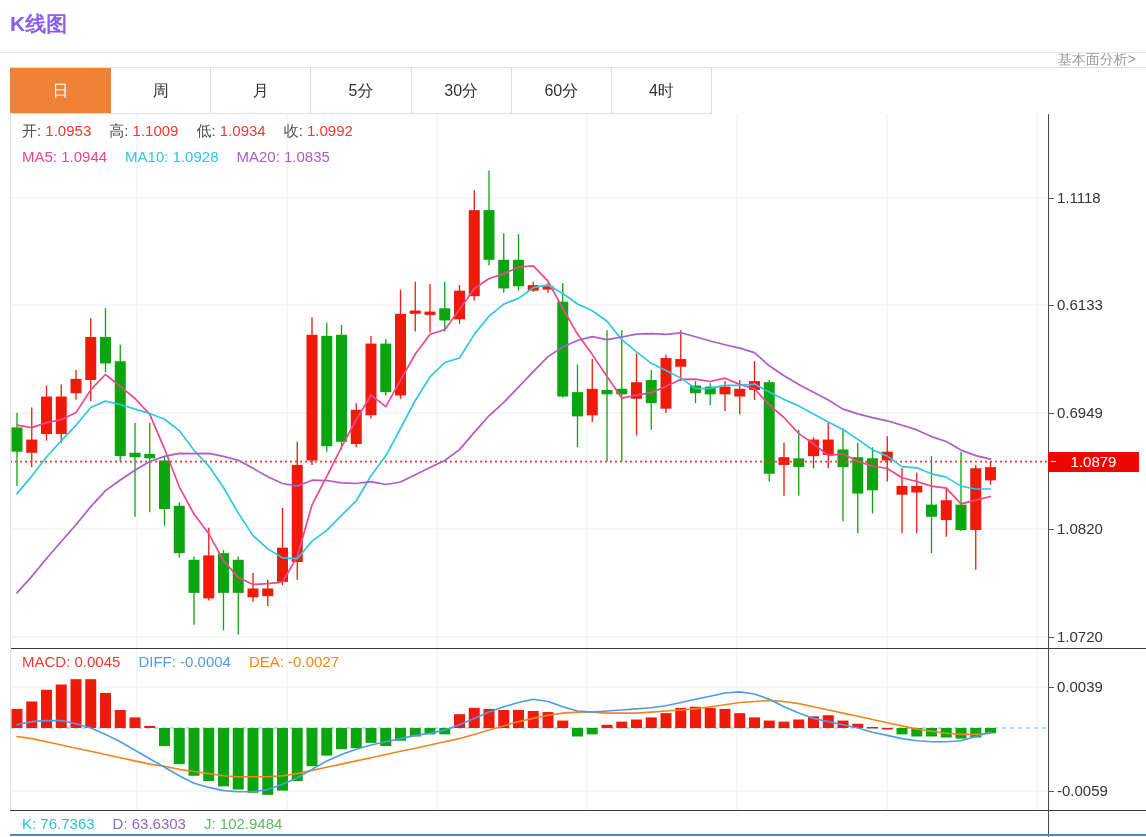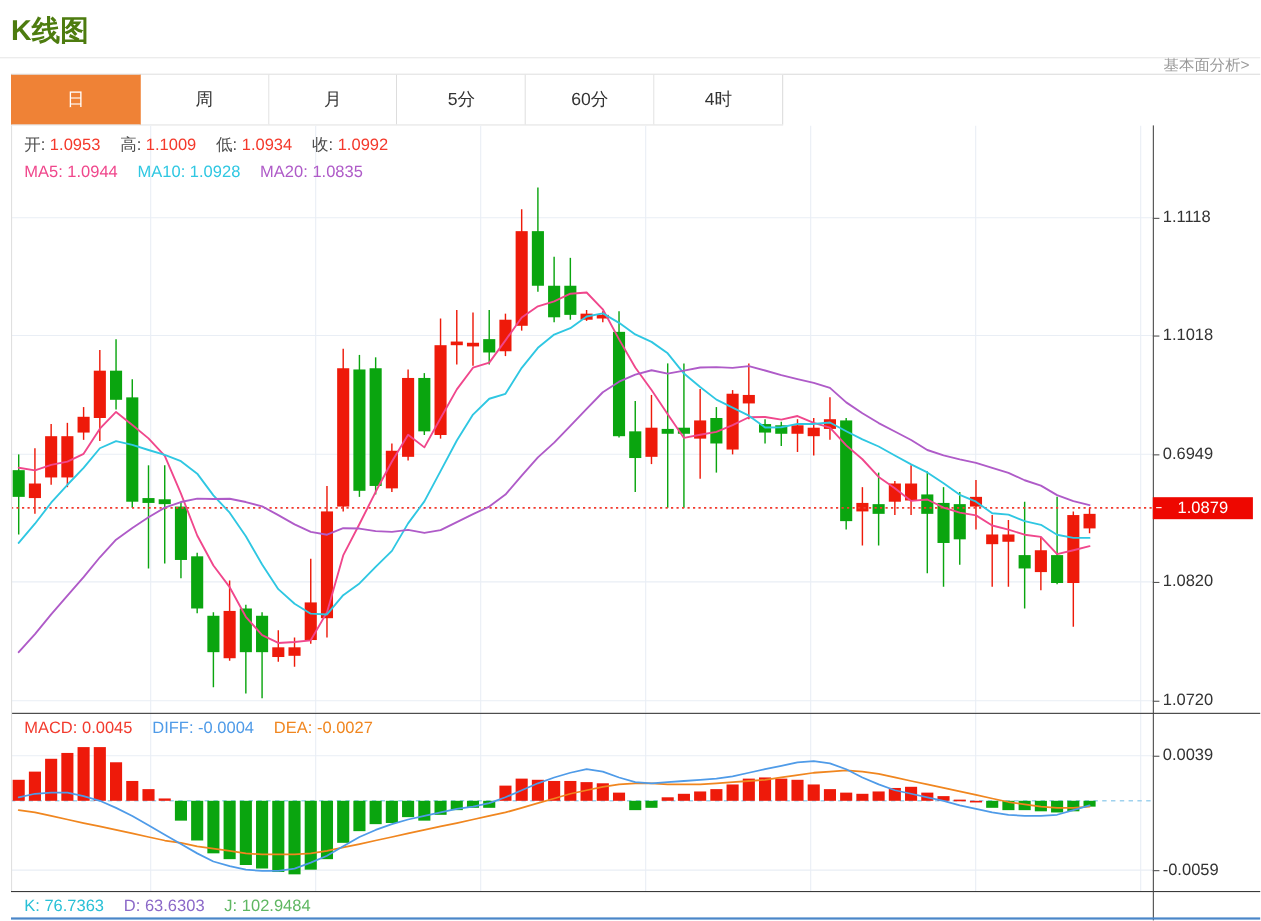--- a/index.html
+++ b/index.html
@@ -1,18 +1,18 @@
 <!DOCTYPE html>
 <html><head>
 <meta charset="utf-8">
 <style>
   html,body{margin:0;padding:0;background:#fff;}
   .app{position:relative;width:1146px;height:837px;background:#fff;overflow:hidden;
        font-family:"Liberation Sans","DejaVu Sans",sans-serif;}
-  .title{position:absolute;left:10px;top:10px;font-size:26px;font-weight:bold;color:#4d7c0f;text-align:right;}
+  .title{position:absolute;left:10px;top:10px;font-size:21px;font-weight:bold;color:#8b5cf6;text-align:right;}
   .fund-link{position:absolute;right:10px;top:16px;font-size:14px;color:#999;text-decoration:none;cursor:pointer;margin-top:35px;}
   .hdr-divider{position:absolute;left:0;top:52px;width:1146px;height:1px;background:#e8e8e8;}
   .tab-topline{position:absolute;left:10px;top:67px;width:1136px;height:1px;background:#ddd;}
   .tabbar{position:absolute;left:10px;top:68px;width:702px;height:46px;display:flex;border-bottom:1px solid #ddd;box-sizing:border-box;}
   .tab{flex:1;text-align:center;line-height:45px;font-size:16px;color:#333;border-right:1px solid #ddd;cursor:pointer;box-sizing:border-box;background:#fff;}
   .tab:first-child{border-left:1px solid #ddd;}
   .tab.active{background:#ef8236;color:#fff;border-color:#ef8236;}
   .legend-row{position:absolute;left:22px;white-space:nowrap;font-size:15px;}
   .legend-row .item{margin-right:18px;text-align:center;}
   .legend-row .lbl{color:#4d4d4d;}
@@ -34,20 +34,21 @@
   <div class="title">K线图</div>
   <a class="fund-link">基本面分析&gt;</a>
   <div class="hdr-divider"></div>
 
   <div class="tab-topline"></div>
   <div class="tabbar" id="tabbar">
       <div class="tab active">日</div>
       <div class="tab">周</div>
       <div class="tab">月</div>
       <div class="tab">5分</div>
+      <div class="tab">30分</div>
       <div class="tab">60分</div>
       <div class="tab">4时</div>
     </div>
 
   <svg id="main-svg" style="left:10px;top:114px;" width="1038" height="534">
       <line x1="127" y1="0" x2="127" y2="534" stroke="#e9eef5" stroke-width="1"></line>
       <line x1="277" y1="0" x2="277" y2="534" stroke="#e9eef5" stroke-width="1"></line>
       <line x1="427" y1="0" x2="427" y2="534" stroke="#e9eef5" stroke-width="1"></line>
       <line x1="577" y1="0" x2="577" y2="534" stroke="#e9eef5" stroke-width="1"></line>
       <line x1="727" y1="0" x2="727" y2="534" stroke="#e9eef5" stroke-width="1"></line>
@@ -284,21 +285,21 @@
   <div class="legend-row" id="macd-legend" style="top:653px;"><span class="item"><span class="lbl" style="color: rgb(242, 59, 46);">MACD:</span><span style="color: rgb(242, 59, 46);"> 0.0045</span></span><span class="item"><span class="lbl" style="color: rgb(79, 155, 232);">DIFF:</span><span style="color: rgb(79, 155, 232);"> -0.0004</span></span><span class="item"><span class="lbl" style="color: rgb(240, 134, 31);">DEA:</span><span style="color: rgb(240, 134, 31);"> -0.0027</span></span></div>
   <div class="legend-row" id="kdj-legend" style="top:815px;"><span class="item"><span class="lbl" style="color: rgb(41, 192, 214);">K:</span><span style="color: rgb(41, 192, 214);"> 76.7363</span></span><span class="item"><span class="lbl" style="color: rgb(139, 104, 200);">D:</span><span style="color: rgb(139, 104, 200);"> 63.6303</span></span><span class="item"><span class="lbl" style="color: rgb(95, 183, 98);">J:</span><span style="color: rgb(95, 183, 98);"> 102.9484</span></span></div>
 
   <div class="sep" style="top:648px;"></div>
   <div class="sep" style="top:810px;"></div>
   <div class="axis-line"></div>
   <div class="left-border"></div>
   <div id="axis-labels">
       <div class="y-label" style="top: 189px;">1.1118</div>
       <div class="tick" style="top: 198px;"></div>
-      <div class="y-label" style="top: 296px;">1.1018</div>
+      <div class="y-label" style="top: 296px;">0.6133</div>
       <div class="tick" style="top: 305px;"></div>
       <div class="y-label" style="top: 404px;">0.6949</div>
       <div class="tick" style="top: 413px;"></div>
       <div class="y-label" style="top: 520px;">1.0820</div>
       <div class="tick" style="top: 529px;"></div>
       <div class="y-label" style="top: 628px;">1.0720</div>
       <div class="tick" style="top: 637px;"></div>
       <div class="y-label" style="top: 678px;">0.0039</div>
       <div class="tick" style="top: 687px;"></div>
       <div class="y-label" style="top: 782px;">-0.0059</div>

